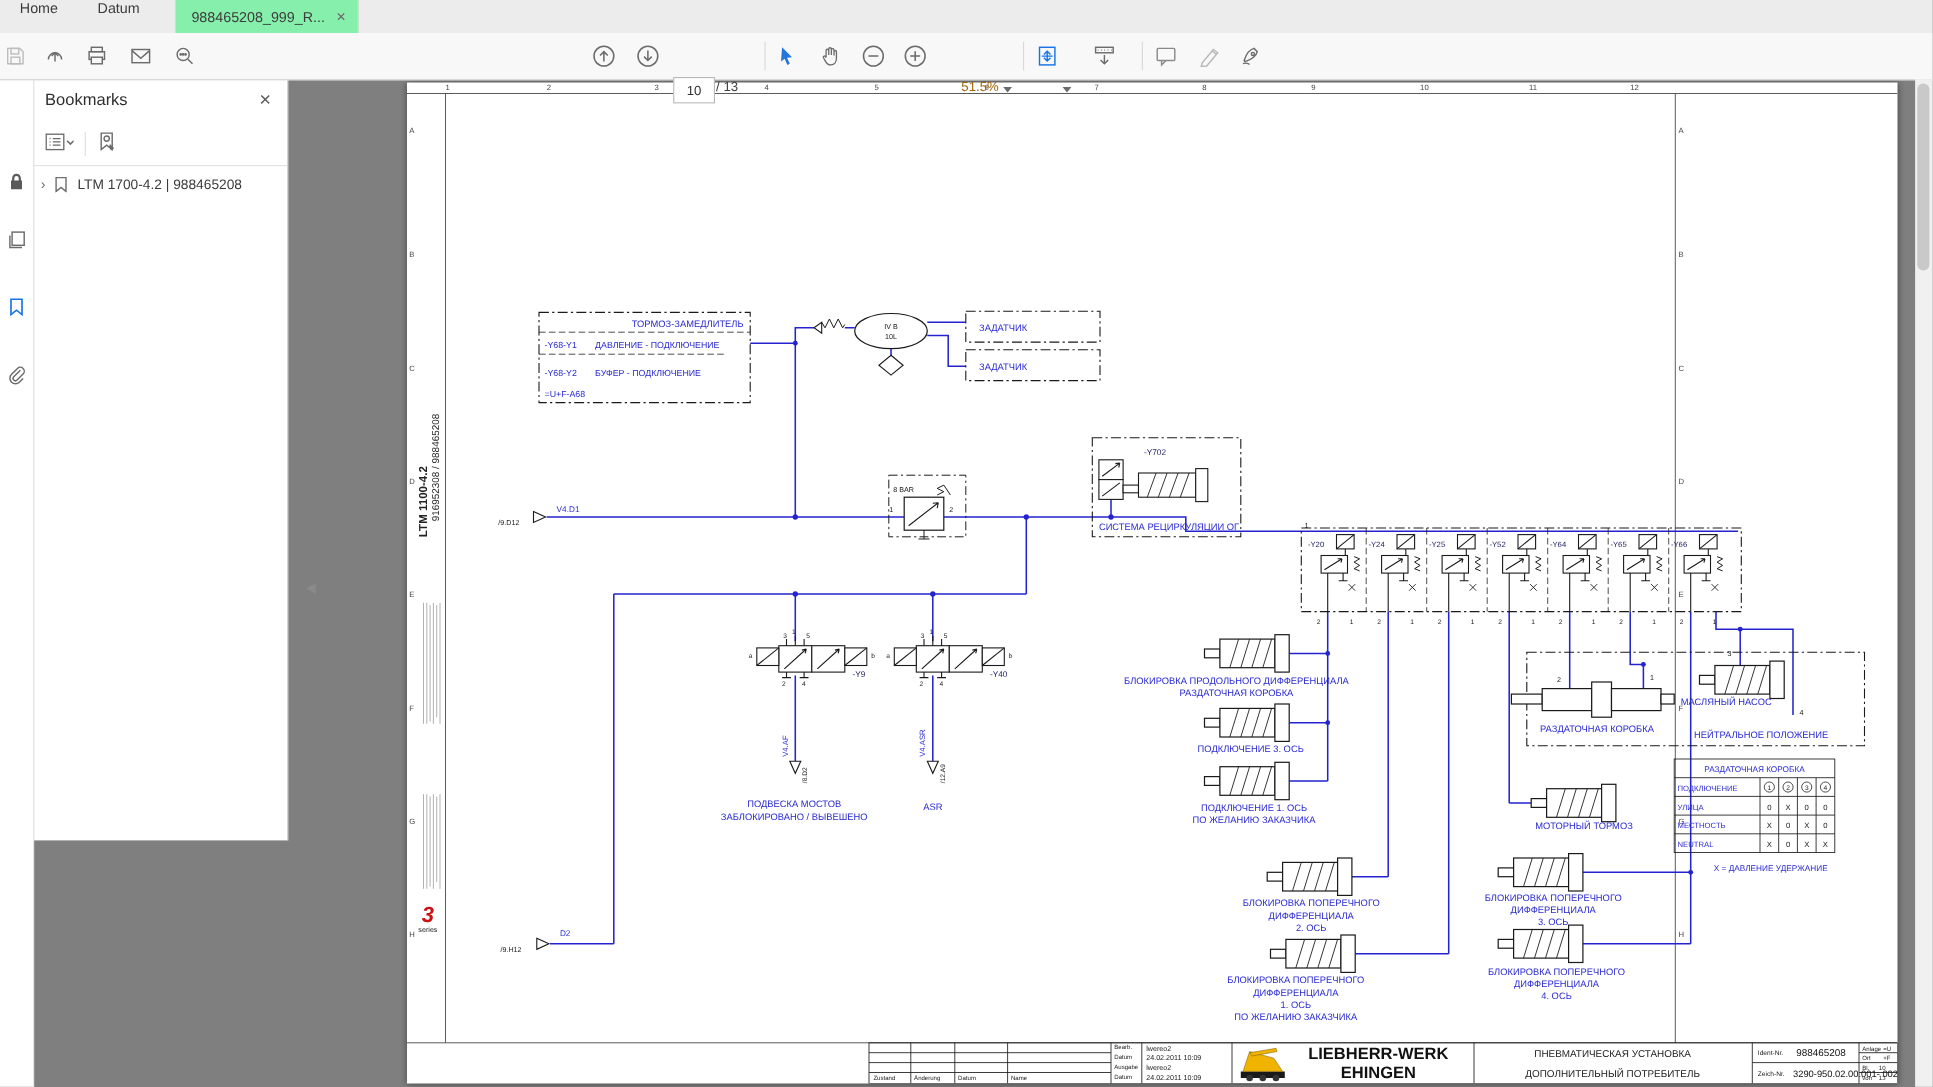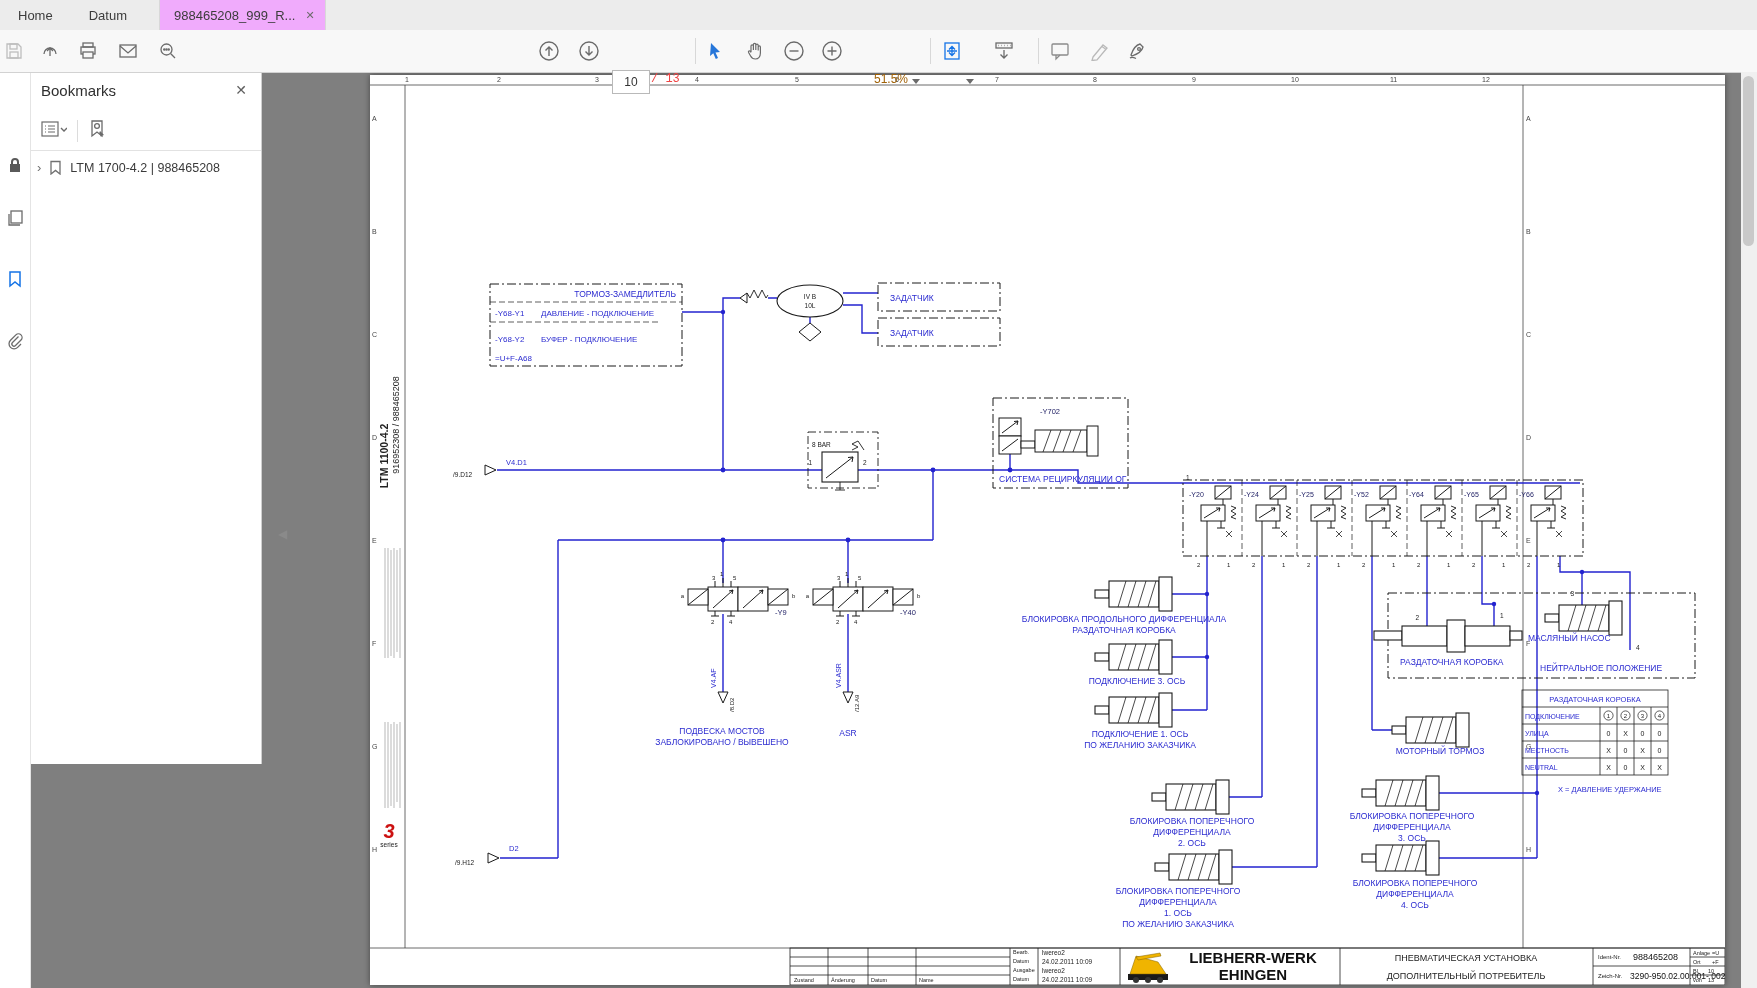--- a/index.html
+++ b/index.html
@@ -1,30 +1,30 @@
 <!DOCTYPE html>
 <html><head>
 <meta charset="utf-8">
 <style>
   html,body{margin:0;padding:0;width:1757px;height:988px;overflow:hidden;
     font-family:"Liberation Sans",sans-serif;background:#7f7f7f;}
   
   .tabbar{position:absolute;left:0;top:0;width:1757px;height:30px;background:#ececec;
     display:flex;align-items:stretch;font-size:13px;color:#3c3c3c;z-index:30;}
-  .tabbar .apptab{padding:0 18px;display:flex;align-items:center;cursor:default;}
-  .doctab{background:#f0abfc;border-left:1px solid #d8d8d8;border-right:1px solid #d8d8d8;
+  .tabbar .apptab{padding:0 18px;display:flex;align-items:flex-start;cursor:default;}
+  .doctab{background:#86efac;border-left:1px solid #d8d8d8;border-right:1px solid #d8d8d8;
     padding:0 10px 0 14px;display:flex;align-items:center;gap:10px;max-width:170px;}
   .doctab .close{color:#6b6b6b;font-size:11px;}
   .toolbar{position:absolute;left:0;top:30px;width:1757px;height:42px;background:#f8f8f8;
     border-bottom:1px solid #d2d2d2;z-index:30;}
   .ticon{position:absolute;top:9px;width:24px;height:24px;display:flex;align-items:center;justify-content:center;}
   .tdivider{position:absolute;top:8px;width:1px;height:26px;background:#d8d8d8;}
   .pageinput{position:absolute;left:612px;top:40px;width:32px;height:20px;background:#fff;
     border:1px solid #b9b9b9;font-size:12px;color:#333;text-align:center;line-height:20px;}
-  .pagetotal{position:absolute;left:651px;top:42px;font-size:12px;color:#ef4444;font-family:Liberation Mono, monospace;}
+  .pagetotal{position:absolute;left:651px;top:42px;font-size:12px;color:#404040;}
   .zoomval{position:absolute;left:864px;top:42px;font-size:12px;color:#a16207;width:44px;text-align:right;}
   .caret{position:absolute;top:49px;width:0;height:0;border-left:4px solid transparent;
     border-right:4px solid transparent;border-top:5px solid #6b6b6b;}
   
   .rail{position:absolute;left:0;top:72px;width:30px;height:916px;background:#ffffff;
     border-right:1px solid #e4e4e4;z-index:20;}
   .railicon{position:absolute;left:4px;width:22px;height:22px;display:flex;align-items:center;justify-content:center;}
   .panel{position:absolute;left:31px;top:72px;width:230px;height:692px;background:#ffffff;
     border-right:1px solid #cfcfcf;z-index:20;}
   .panel h1{margin:0;position:absolute;left:10px;top:10px;font-size:15px;font-weight:normal;color:#2f2f2f;}

